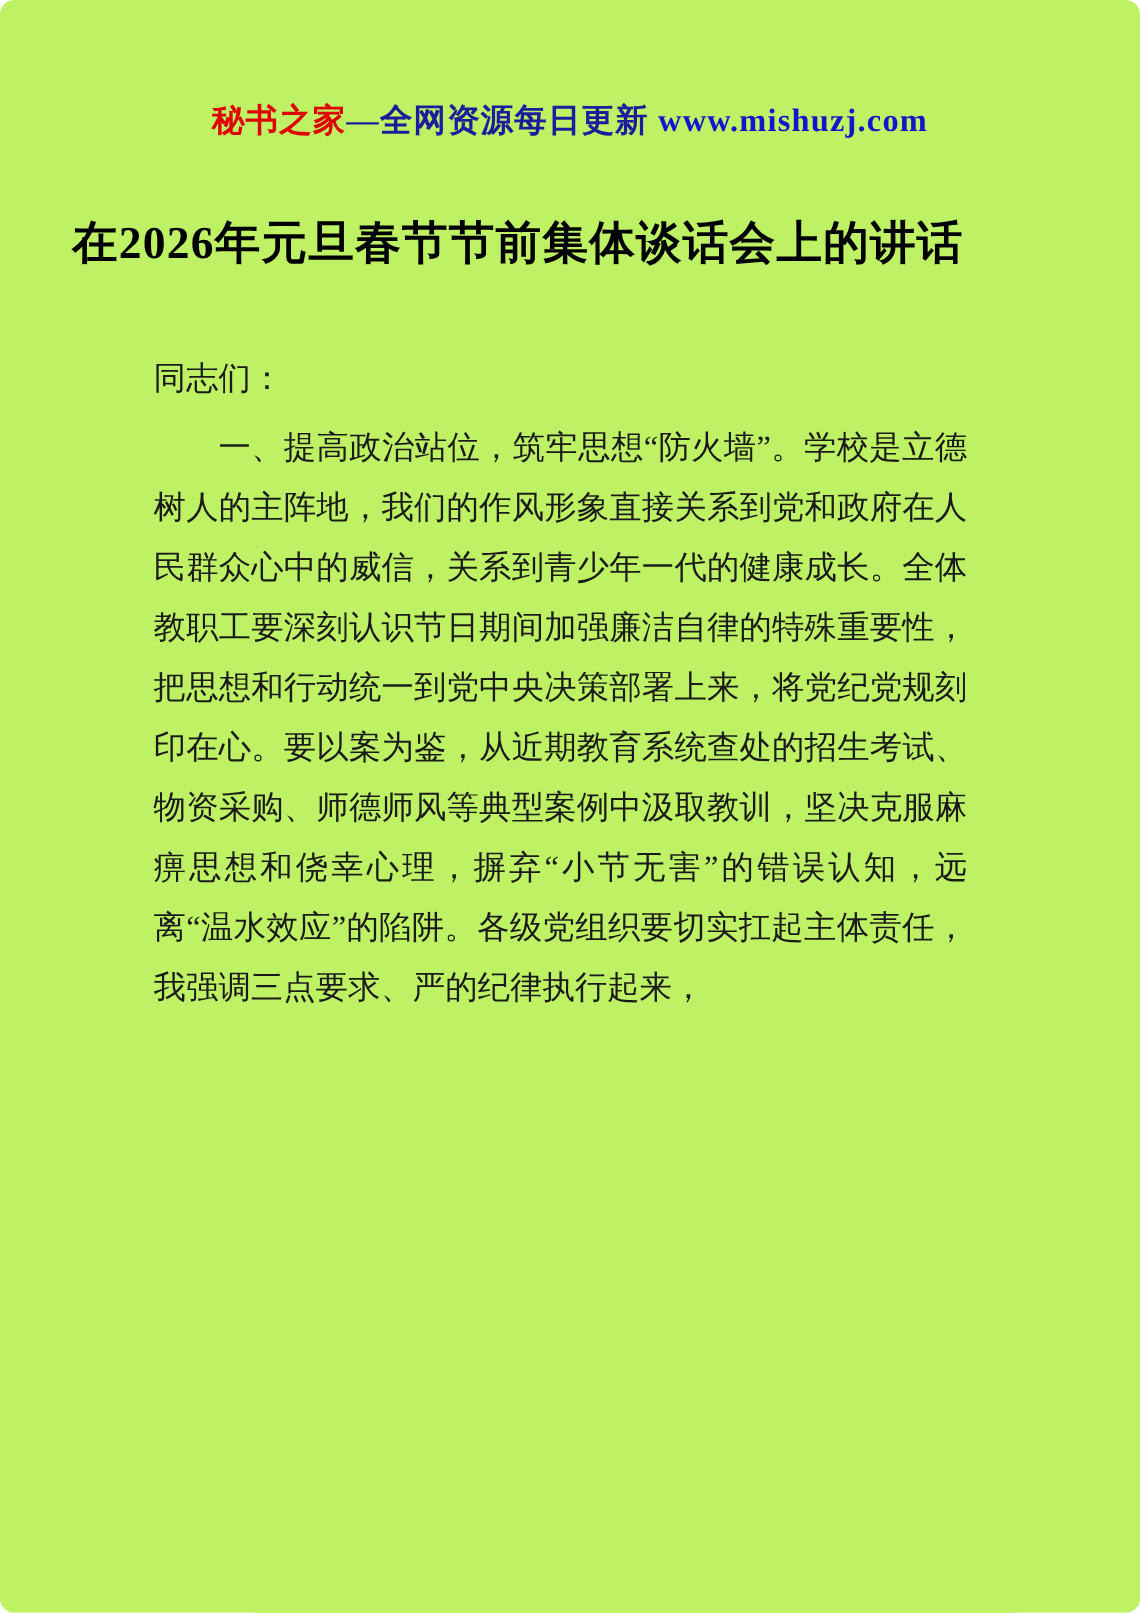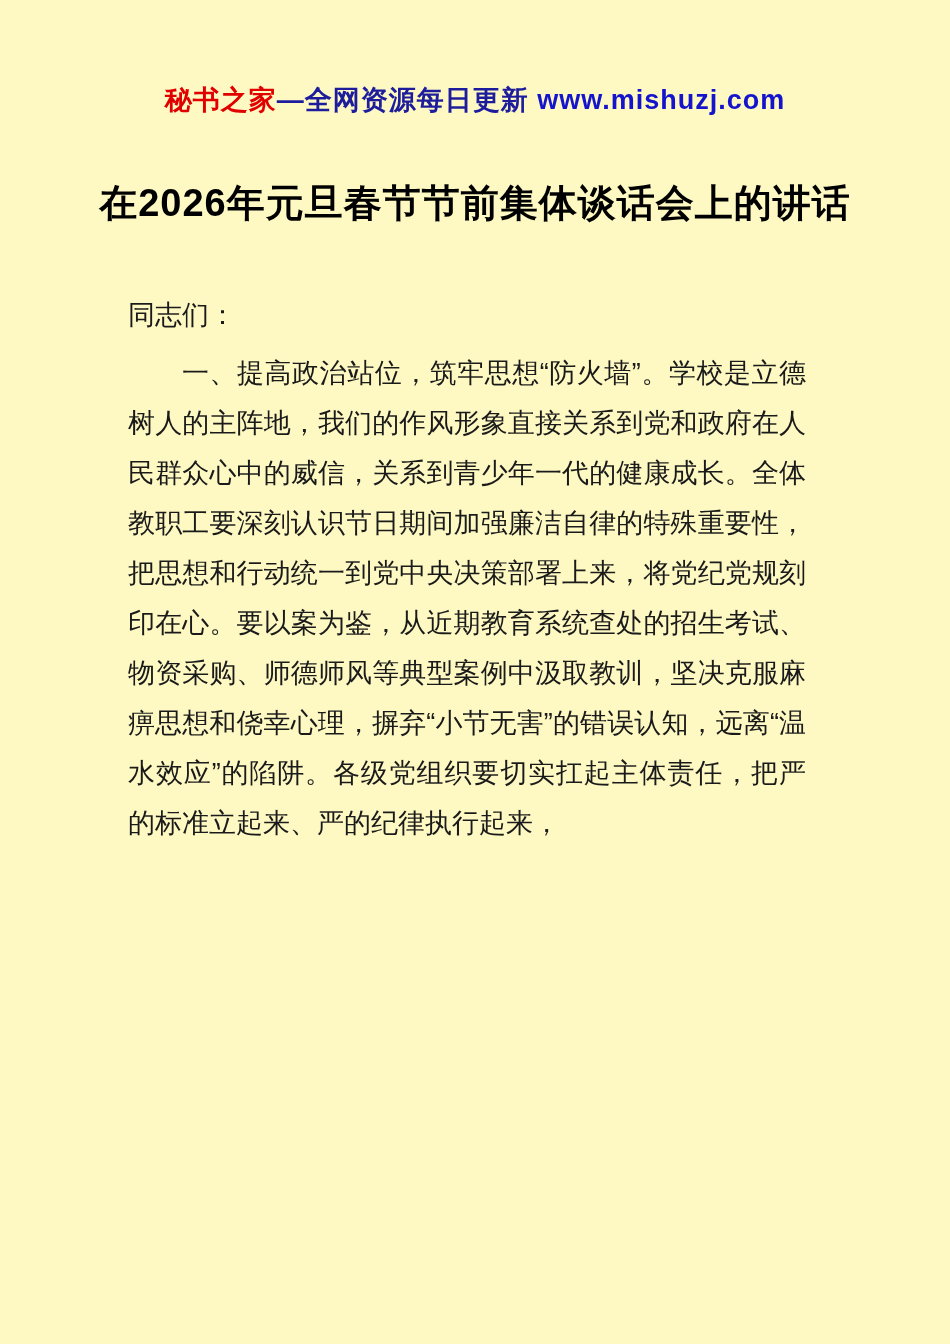--- a/index.html
+++ b/index.html
@@ -5,39 +5,39 @@
   html, body {
     margin: 0;
     padding: 0;
     background: #ffffff;
   }
   .page {
     position: relative;
     width: 950px;
     height: 1344px;
     margin: 0 auto;
-    background: #fef9c3;
+    background: #bef264;
     overflow: hidden;
-    font-family: Liberation Sans, sans-serif;
+    font-family: Liberation Serif, serif;
     color: #1a1a1a;
+    border-radius: 12px;
   }
   .header-banner {
     margin-top: 82px;
     text-align: center;
     font-size: 27px;
     font-weight: bold;
     letter-spacing: 1px;
     white-space: nowrap;
   }
   .brand-text   { color: #e00000; }
   .tagline-text { color: #1c1c9c; }
   .site-url     { color: #1414cc; text-decoration: none; cursor: pointer; }
   .doc-title {
     margin: 62px 60px 0 60px;
-    text-align: center;
     font-size: 38px;
     font-weight: bold;
     color: #000000;
     letter-spacing: 1px;
     line-height: 1.25;
   }
   .doc-body {
     margin: 62px 128px 0 128px;
     font-size: 27px;
     line-height: 50px;
@@ -57,16 +57,16 @@
 <div class="page">
 
   <div class="header-banner">
     <span class="brand-text">秘书之家</span><span class="tagline-text">—全网资源每日更新 </span><span class="site-url">www.mishuzj.com</span>
   </div>
 
   <h1 class="doc-title">在2026年元旦春节节前集体谈话会上的讲话</h1>
 
   <div class="doc-body">
     <p>同志们：</p>
-    <p class="indented">一、提高政治站位，筑牢思想“防火墙”。学校是立德树人的主阵地，我们的作风形象直接关系到党和政府在人民群众心中的威信，关系到青少年一代的健康成长。全体教职工要深刻认识节日期间加强廉洁自律的特殊重要性，把思想和行动统一到党中央决策部署上来，将党纪党规刻印在心。要以案为鉴，从近期教育系统查处的招生考试、物资采购、师德师风等典型案例中汲取教训，坚决克服麻痹思想和侥幸心理，摒弃“小节无害”的错误认知，远离“温水效应”的陷阱。各级党组织要切实扛起主体责任，把严的标准立起来、严的纪律执行起来，</p>
+    <p class="indented">一、提高政治站位，筑牢思想“防火墙”。学校是立德树人的主阵地，我们的作风形象直接关系到党和政府在人民群众心中的威信，关系到青少年一代的健康成长。全体教职工要深刻认识节日期间加强廉洁自律的特殊重要性，把思想和行动统一到党中央决策部署上来，将党纪党规刻印在心。要以案为鉴，从近期教育系统查处的招生考试、物资采购、师德师风等典型案例中汲取教训，坚决克服麻痹思想和侥幸心理，摒弃“小节无害”的错误认知，远离“温水效应”的陷阱。各级党组织要切实扛起主体责任，我强调三点要求、严的纪律执行起来，</p>
   </div>
 
 </div>
 
 </body></html>

